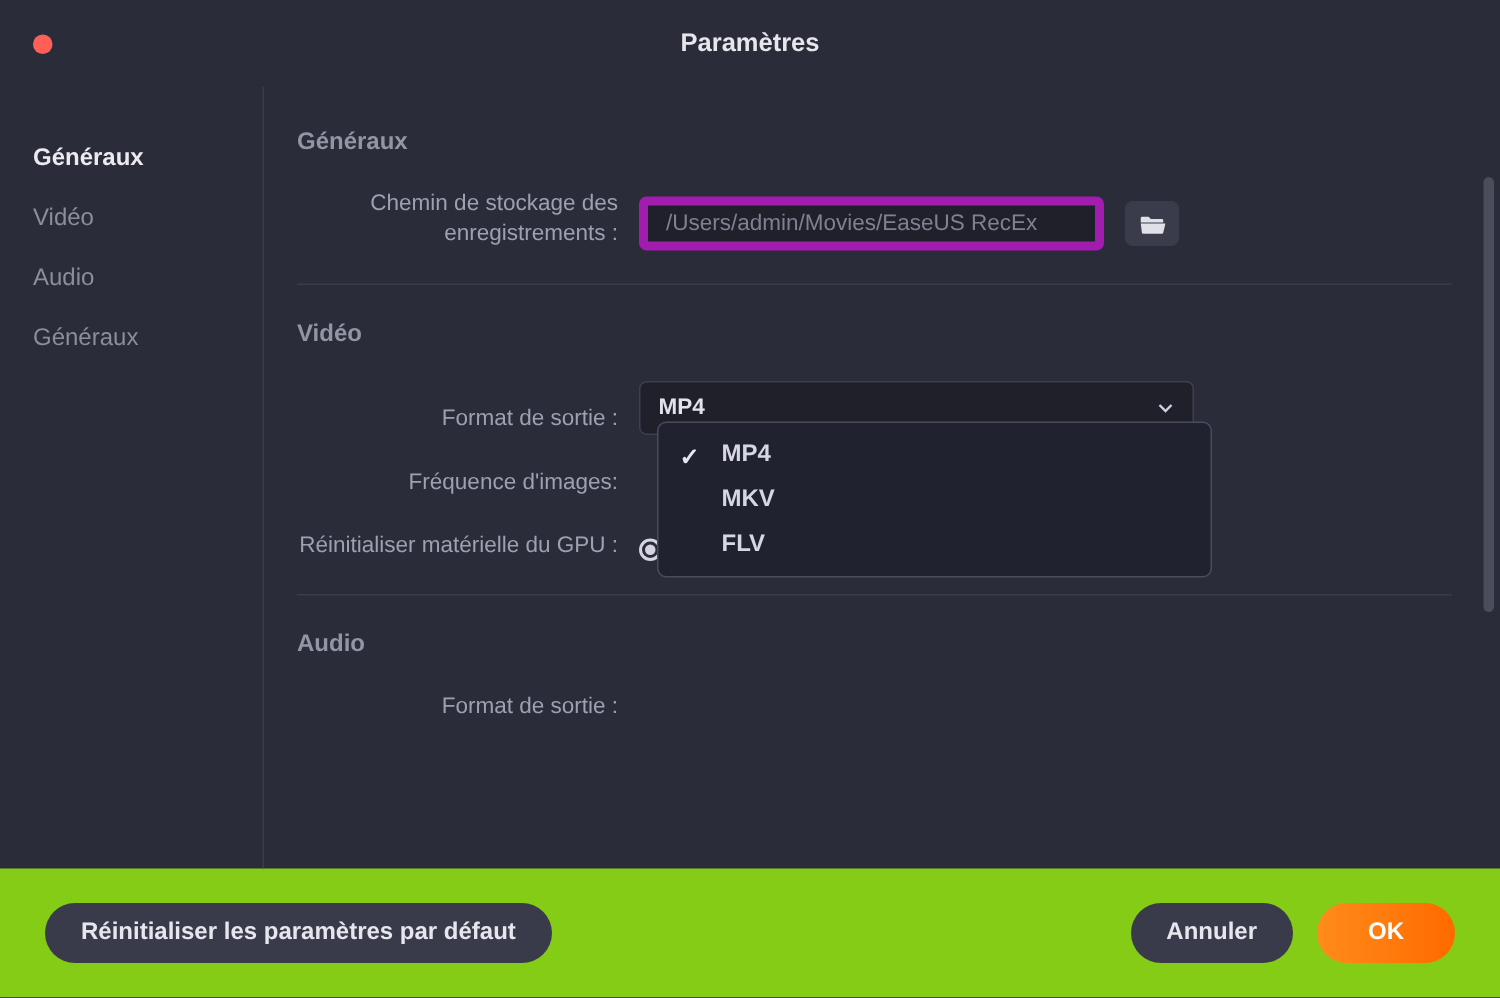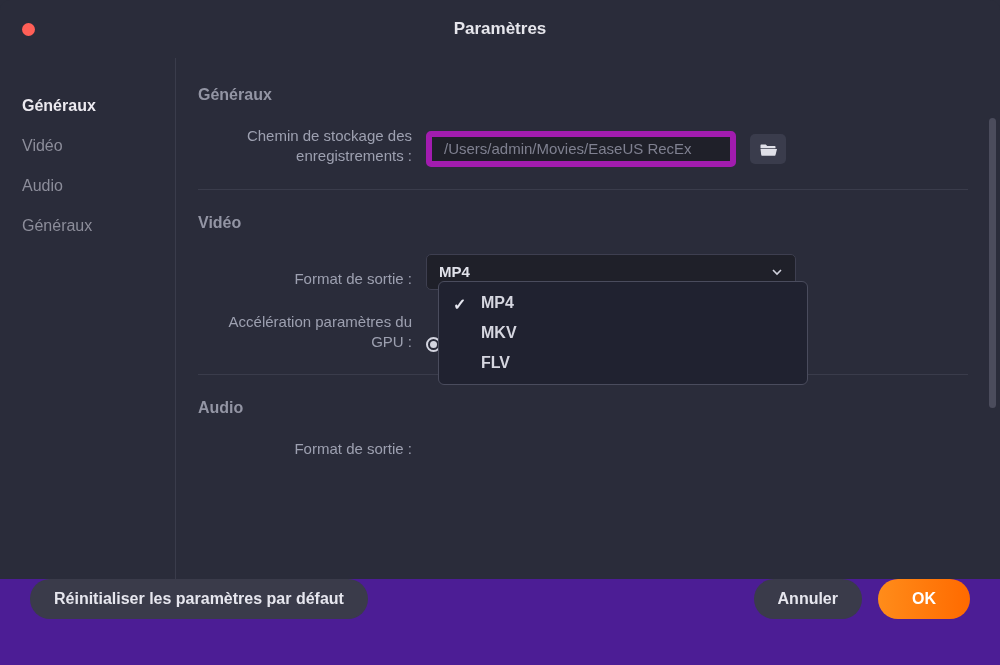--- a/index.html
+++ b/index.html
@@ -187,23 +187,23 @@
       cursor: pointer;
     }
     .dropdown-option.selected .check {
       position: absolute;
       left: 14px;
       top: 7px;
       color: #e6e7f0;
     }
     .footer {
       height: 86px;
-      background: #4c1d95;
-      display: flex;
-      align-items: flex-start;
+      background: #84cc16;
+      display: flex;
+      align-items: center;
       padding: 0 30px;
       gap: 16px;
     }
     .btn {
       height: 40px;
       padding: 0 24px;
       border-radius: 20px;
       border: none;
       font-size: 16px;
       font-weight: 600;
@@ -268,23 +268,27 @@
             <span class="chev">
                 <svg width="12" height="12" viewBox="0 0 12 12">
                   <path d="M2 4l4 4 4-4" stroke="#d0d1dc" stroke-width="1.6" fill="none"></path>
                 </svg>
               </span>
           </div>
         </div>
       </div>
 
 
-
-      <div class="field-row">
-        <div class="field-label">Accélération paramètres du GPU :</div>
+      <div class="field-row">
+        <div class="field-label">Fréquence d'images:</div>
+        <div class="field-control"></div>
+      </div>
+
+      <div class="field-row">
+        <div class="field-label">Réinitialiser matérielle du GPU :</div>
         <div class="field-control">
           <span class="radio-outer">
               <span class="radio-inner"></span>
             </span>
         </div>
       </div>
 
       <hr class="divider">
 
       <div class="section-title">Audio</div>

